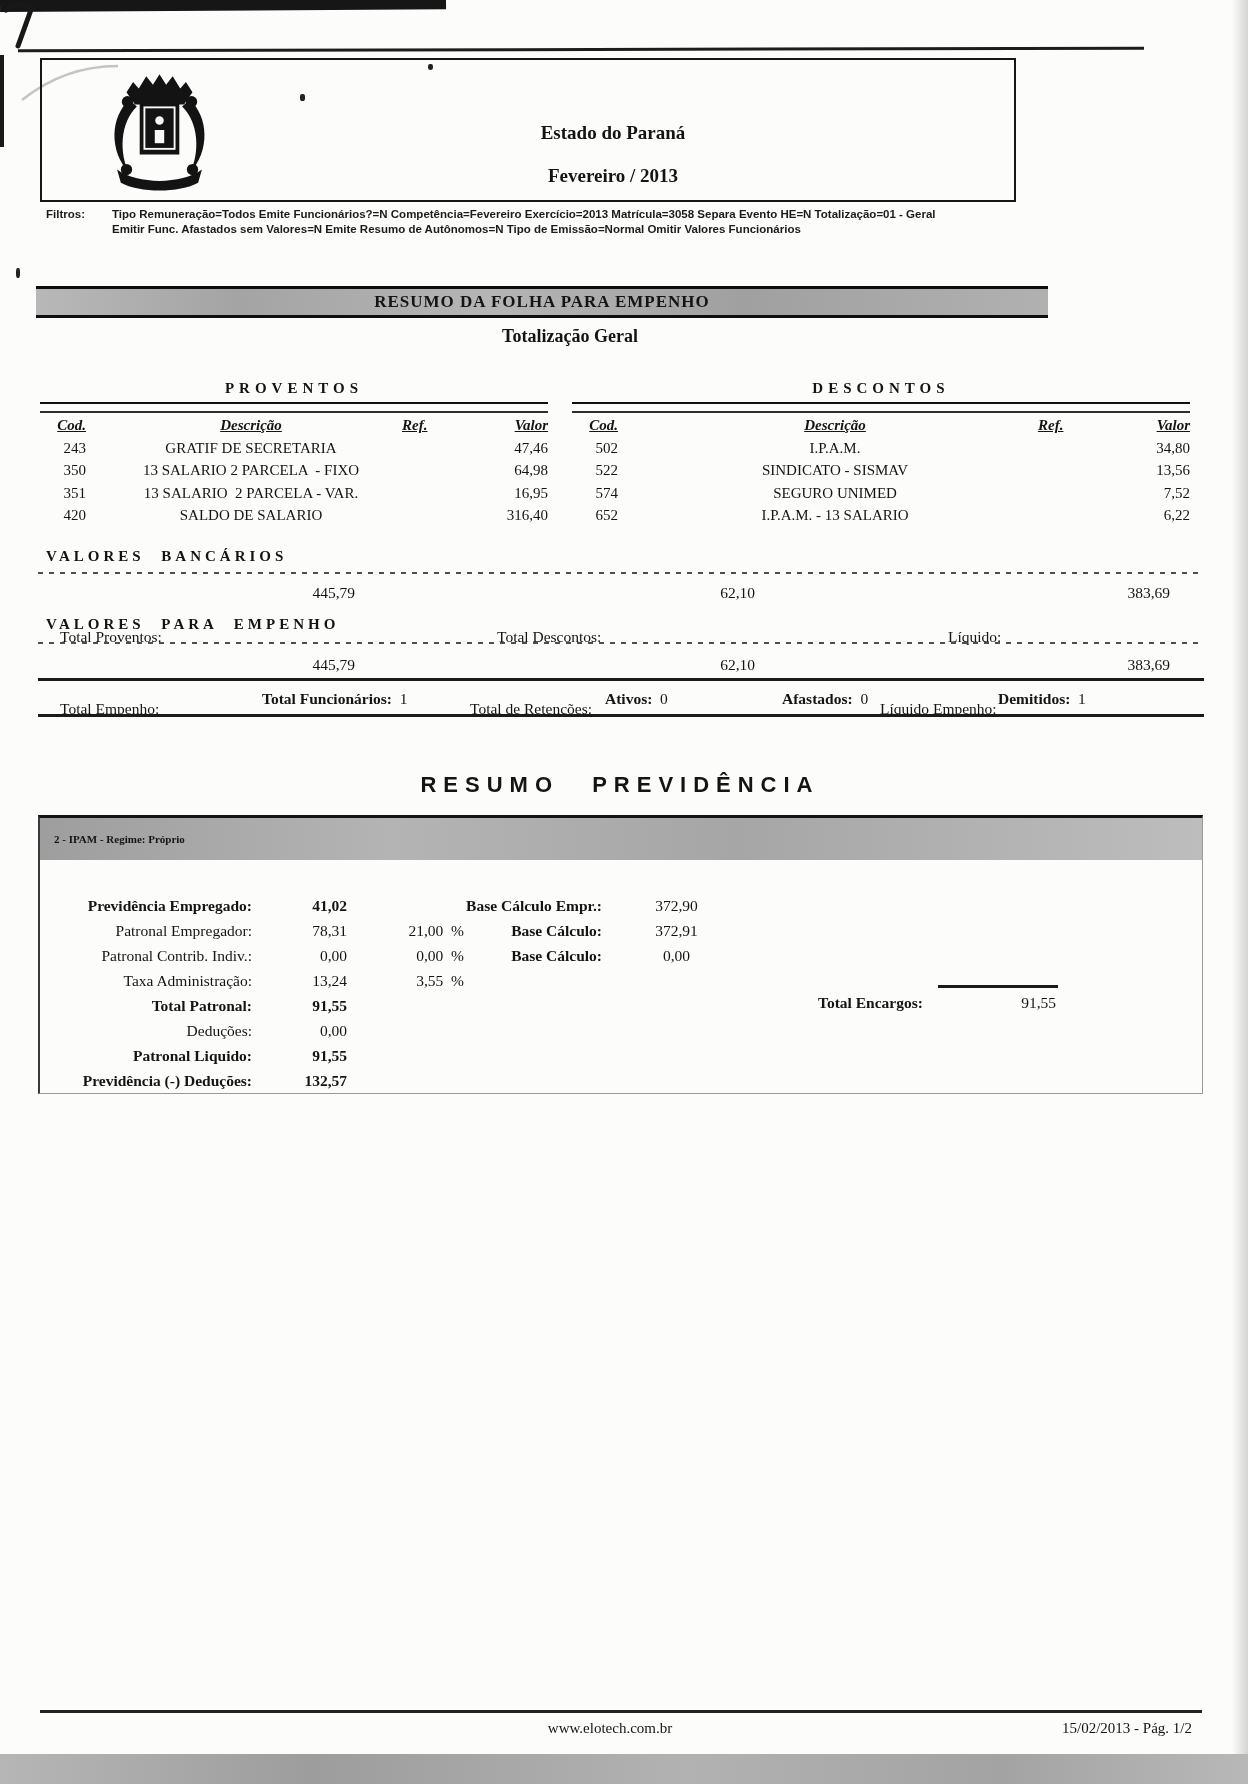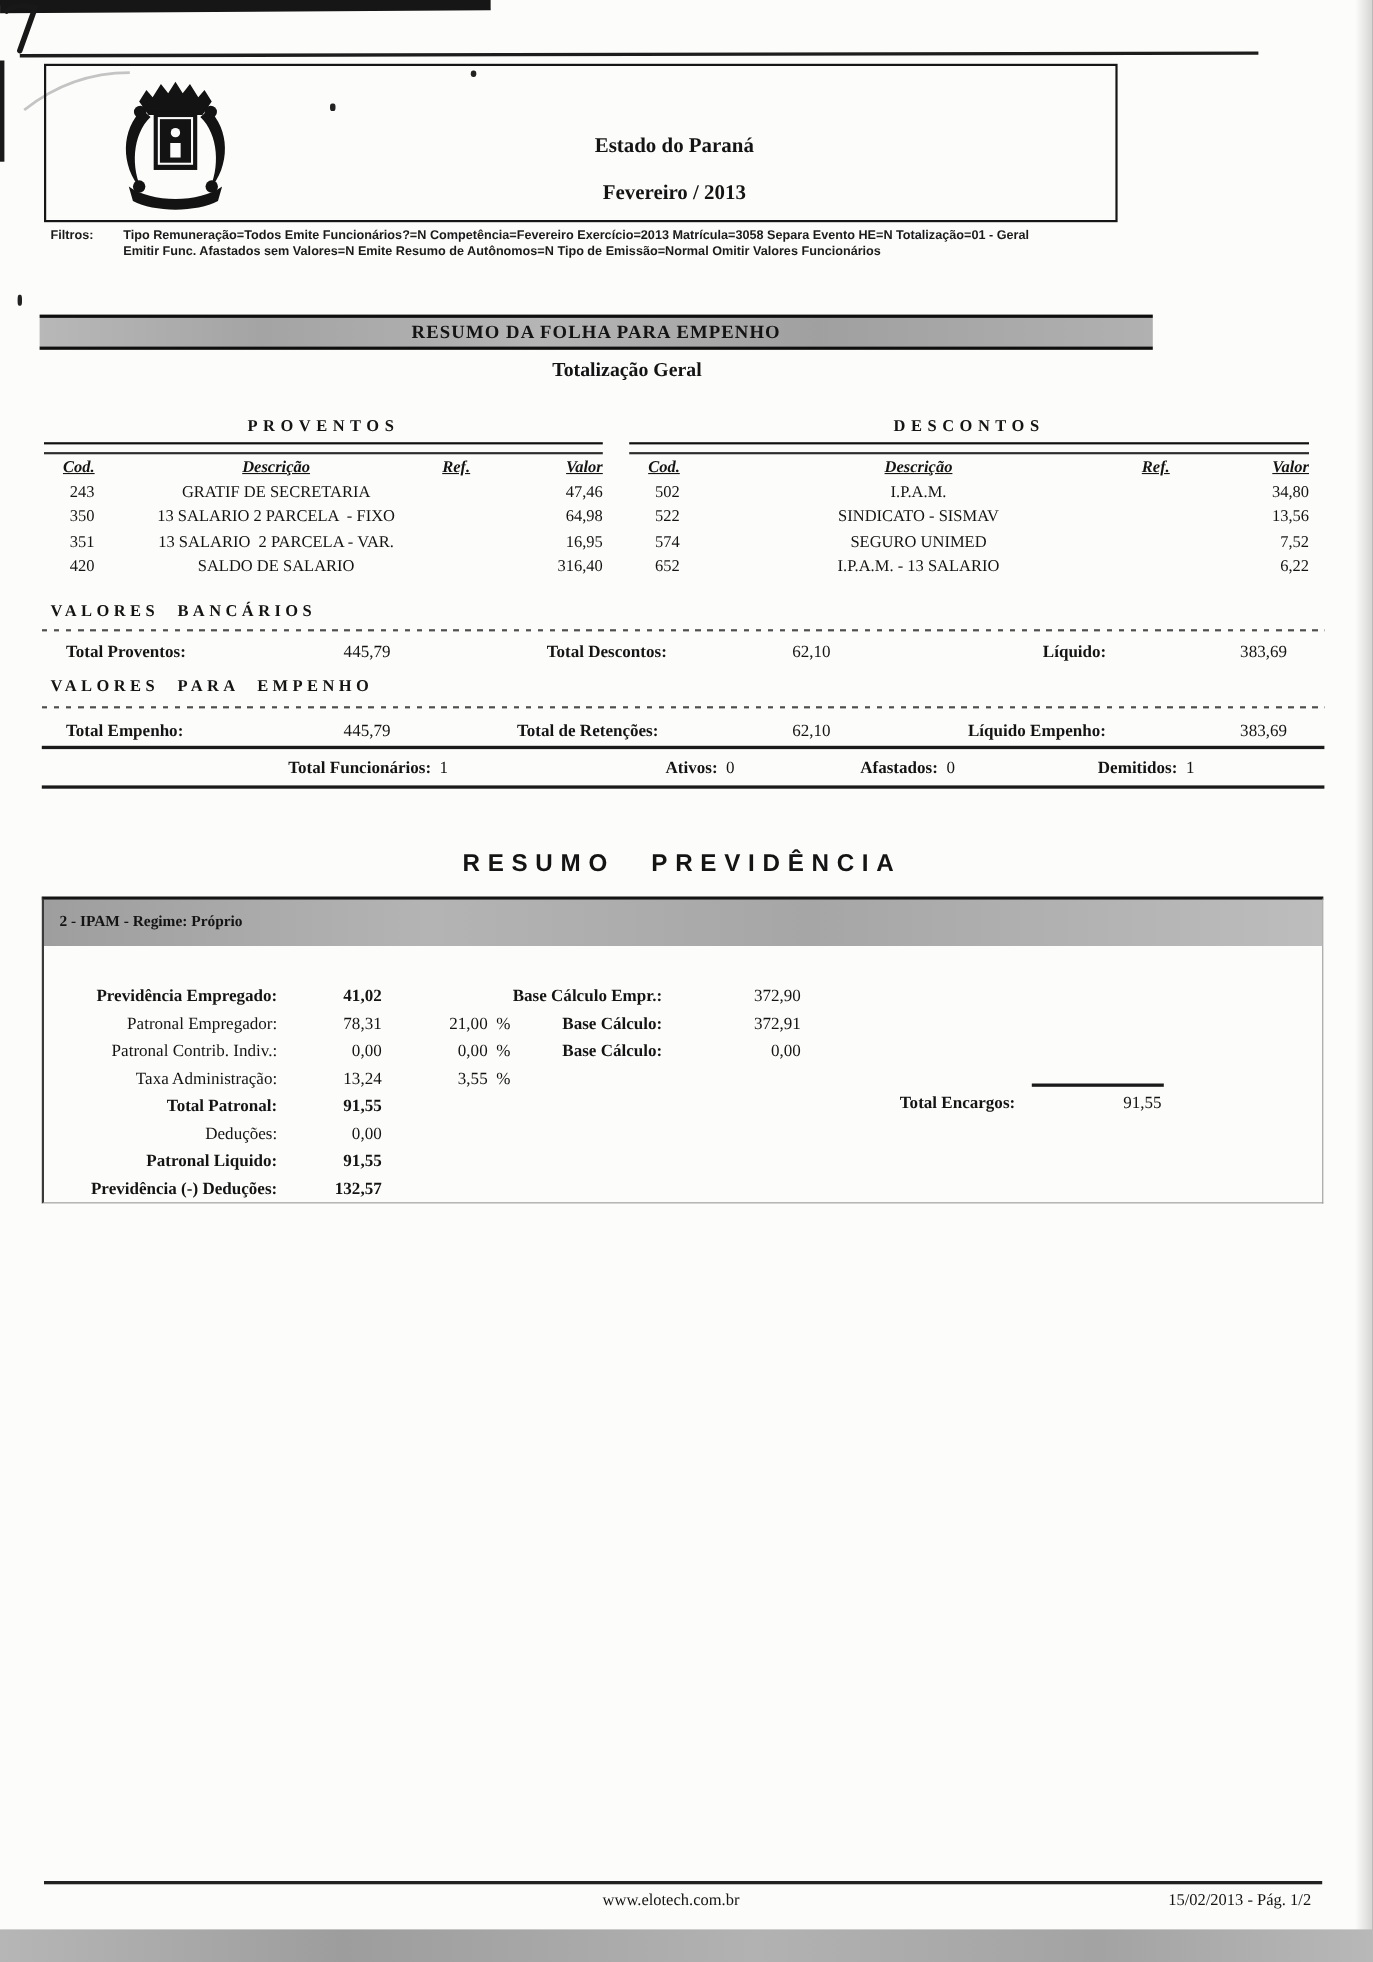--- a/index.html
+++ b/index.html
@@ -48,38 +48,38 @@
   .tbl-r .trow{grid-template-columns:46px 14px 1fr 64px 88px;}
   .c-cod{text-align:right;}
   .c-desc{white-space:pre;overflow:hidden;text-align:center;}
   .c-val{text-align:right;}
   .th i{font-style:italic;text-decoration:underline;font-weight:bold;}
 
   
   .sec-head{font-size:15px;font-weight:bold;letter-spacing:4px;word-spacing:9px;}
   .dash{height:2px;background:repeating-linear-gradient(90deg,#4f4f4f 0 5px,transparent 5px 11px);}
   .vrow{font-size:15.5px;height:22px;line-height:22px;}
-  .vrow .lab{font-weight:bold;}
+  .vrow .lab{font-weight:normal;margin-top:44px;}
   .num{text-align:right;}
   .rule{background:#1b1b1b;}
 
   
   .prev-title{left:40px;top:772px;width:1160px;text-align:center;
     font-family:"Liberation Sans", sans-serif;font-size:22px;font-weight:bold;letter-spacing:7px;word-spacing:20px;}
   .prev-box{left:38px;top:815px;width:1162px;height:275px;
     border-top:3px solid #141414;border-left:2px solid #3a3a3a;border-right:1.5px solid #9a9a9a;border-bottom:1.5px solid #9a9a9a;}
   .prev-banner{left:0;top:0;width:100%;height:42px;box-sizing:border-box;padding-left:14px;
     background:linear-gradient(90deg,#9e9e9e,#b4b4b4 30%,#a6a6a6 60%,#bdbdbd);
-    font-size:14px;font-weight:bold;line-height:42px;}
+    font-size:11px;font-weight:bold;line-height:42px;}
   .pv-row{height:25px;line-height:25px;font-size:15.5px;}
   .pv-lab{left:40px;top:0;width:212px;text-align:right;}
   .pv-val{left:250px;top:0;width:97px;text-align:right;}
   .pv-pct{left:352px;top:0;width:112px;text-align:right;white-space:pre;}
   .pv-blab{left:430px;top:0;width:172px;text-align:right;font-weight:bold;}
-  .pv-bval{left:625px;top:0;width:103px;text-align:right;}
+  .pv-bval{left:625px;top:0;width:103px;text-align:center;}
   .pv-row span{position:absolute;}
 
   
   .footer-line{left:40px;top:1710px;width:1162px;height:3px;background:#222;}
   .footer-url{left:450px;top:1720px;width:320px;text-align:center;font-size:15px;}
   .footer-date{left:980px;top:1720px;width:212px;text-align:right;font-size:15px;}
 </style>
 </head>
 <body>
 

